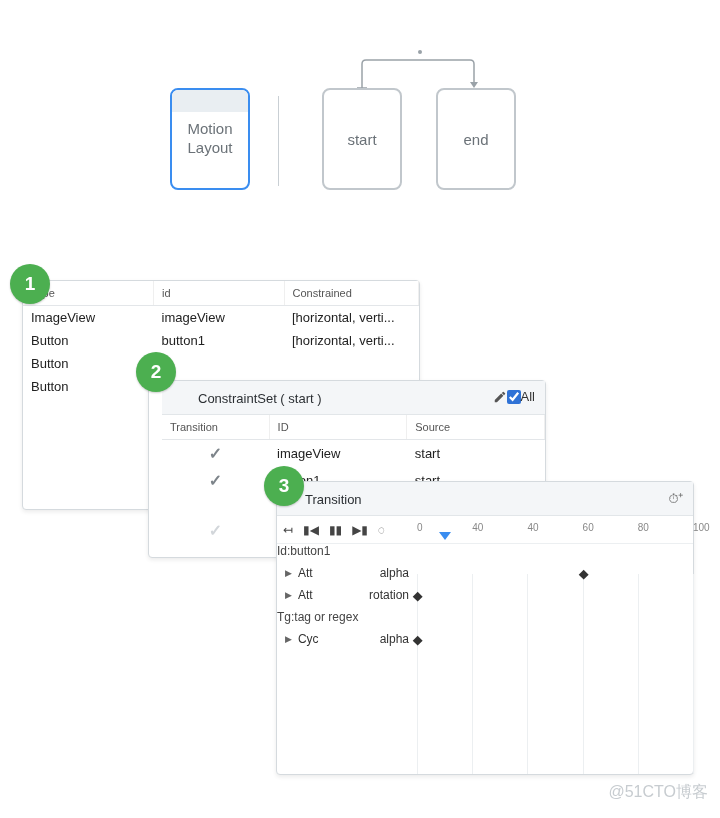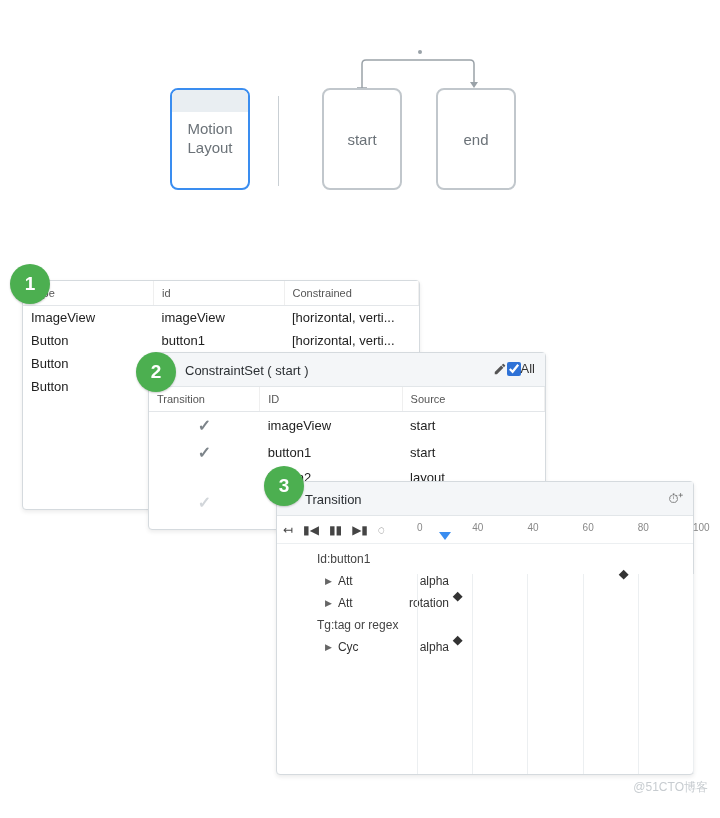--- a/index.html
+++ b/index.html
@@ -22,56 +22,56 @@
   .badge { position: absolute; width: 40px; height: 40px; border-radius: 50%; background: #4caf50; color: #fff; font-size: 19px; font-weight: bold; display: flex; align-items: center; justify-content: center; z-index: 10; box-shadow: 0 1px 2px rgba(0,0,0,0.2); }
 
   
   #p1 { left: 22px; top: 280px; width: 398px; }
   table.tbl { width: 100%; border-collapse: collapse; font-size: 13px; }
   table.tbl th { text-align: left; font-weight: normal; font-size: 11px; color: #555; padding: 6px 8px; background: #fff; border-bottom: 1px solid #e3e6e9; border-right: 1px solid #efefef; }
   table.tbl td { padding: 4px 8px; color: #222; }
   #p1 .body { height: 228px; }
 
   
-  #p2 { left: 148px; top: 352px; width: 398px; }
+  #p2 { left: 148px; top: 380px; width: 398px; padding-left: 13px; }
   #p2 .toolbar { position: absolute; right: 10px; top: 8px; display: flex; align-items: center; font-size: 13px; color: #333; }
   #p2 .tick { text-align: center; color: #7d848a; font-size: 16px; font-weight: bold; }
   #p2 .faded { color: #d2d6da; }
   #p2 .body { height: 142px; }
   input[type=checkbox].all { width: 14px; height: 14px; accent-color: #2f72d6; }
 
   
   #p3 { left: 276px; top: 481px; width: 418px; }
   #p3 .panel-title { padding-left: 28px; }
   #p3 .caret { position: absolute; left: 12px; color: #888; font-size: 10px; }
   #p3 .cplus { position: absolute; right: 10px; top: 9px; font-size: 13px; color: #666; }
   #p3 .play-row { display: flex; align-items: center; height: 28px; padding: 0 6px; border-bottom: 1px solid #eceff1; }
   #p3 .play-controls { display: flex; gap: 10px; align-items: center; width: 134px; font-size: 12px; color: #444; }
   #p3 .ruler { position: relative; flex: 1; height: 28px; font-size: 10px; color: #888; }
   #p3 .ruler .tick { position: absolute; top: 6px; }
   #p3 .marker-head { position: absolute; top: 16px; width: 0; height: 0; border-left: 6px solid transparent; border-right: 6px solid transparent; border-top: 8px solid #3a8df0; transform: translateX(-6px); }
   #p3 .grid { position: absolute; left: 140px; right: 0; top: 58px; bottom: 0; pointer-events:none; }
   #p3 .grid .gl { position: absolute; top: 0; bottom: 0; width: 0; border-left: 1px solid #eceff1; }
   #p3 .rows { }
-  #p3 .rows .r { display: flex; height: 22px; align-items: flex-end; font-size: 12px; margin-left: 40px; }
+  #p3 .rows .r { display: flex; height: 22px; align-items: flex-start; font-size: 12px; }
   #p3 .rows .r .lab { width: 140px; display: flex; align-items: center; gap: 6px; padding-left: 8px; }
   #p3 .rows .r .track { flex: 1; position: relative; height: 22px; }
   #p3 .rows .r .dia { position: absolute; top: 8px; width: 7px; height: 7px; background: #333; transform: rotate(45deg) translateX(-4px); }
   #p3 .rows .r.header .lab { color: #444; padding-left: 0; }
   #p3 .rows .r.sel { background: #2f72d6; color: #fff; }
   #p3 .rows .r.sel .dia { background: #fff; }
   #p3 .rows .r .play-caret { font-size: 9px; color: #666; }
   #p3 .rows .r.sel .play-caret { color: #fff; }
   #p3 .rows .r .col1 { width: 42px; }
   #p3 .rows .r .col2 { flex: 1; text-align: right; padding-right: 8px; }
   #p3 .body { height: 258px; position: relative; }
 
   .edit-icon { width: 14px; height: 14px; }
 
-  .watermark { position: absolute; right: 12px; bottom: 22px; color: #c7ccd0; font-size: 12px; }
+  .watermark { position: absolute; right: 12px; bottom: 15px; color: #c7ccd0; font-size: 16px; }
 </style>
 </head>
 <body>
 
 <div class="diagram">
   <svg width="380" height="44" style="position:absolute;left:0;top:0;overflow:visible">
     <circle cx="250" cy="4" r="2" fill="#9aa2a8"></circle>
     <path d="M192 40 L192 16 Q192 12 196 12 L300 12 Q304 12 304 16 L304 34" fill="none" stroke="#9aa2a8" stroke-width="1.5"></path>
     <path d="M300 34 L304 40 L308 34 Z" fill="#9aa2a8"></path>
     <line x1="187" y1="40" x2="197" y2="40" stroke="#9aa2a8" stroke-width="1.5"></line>

